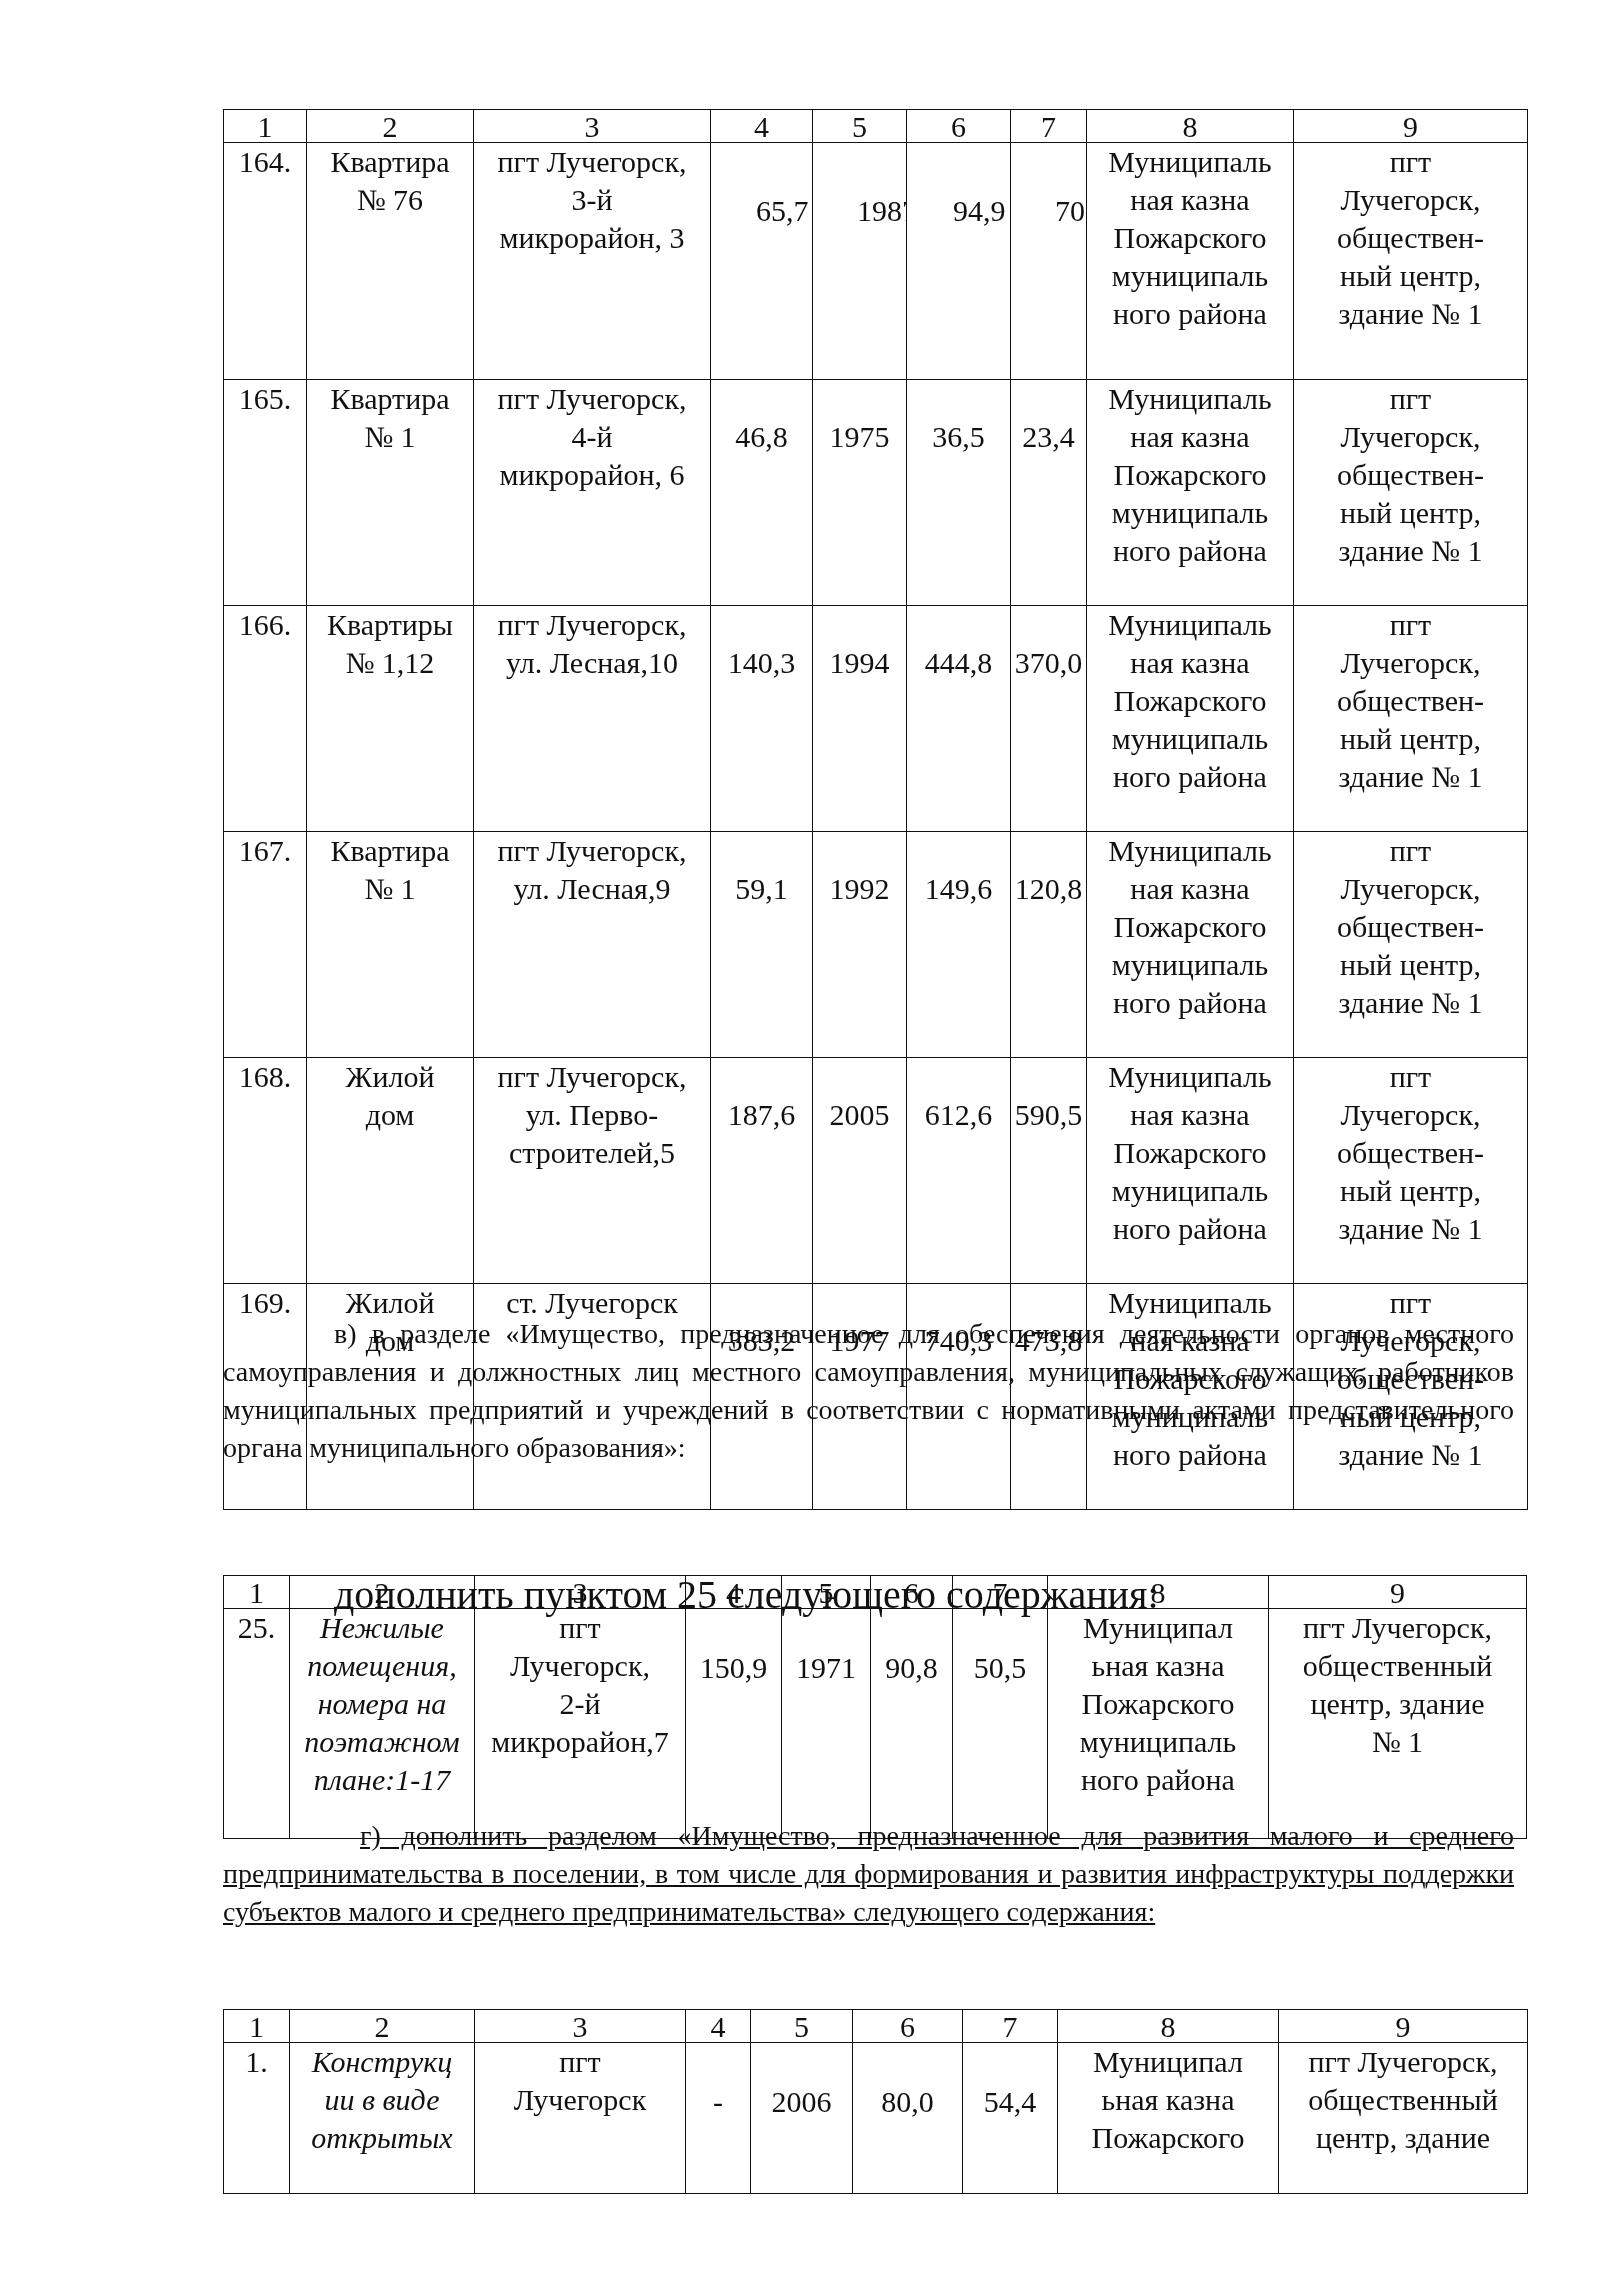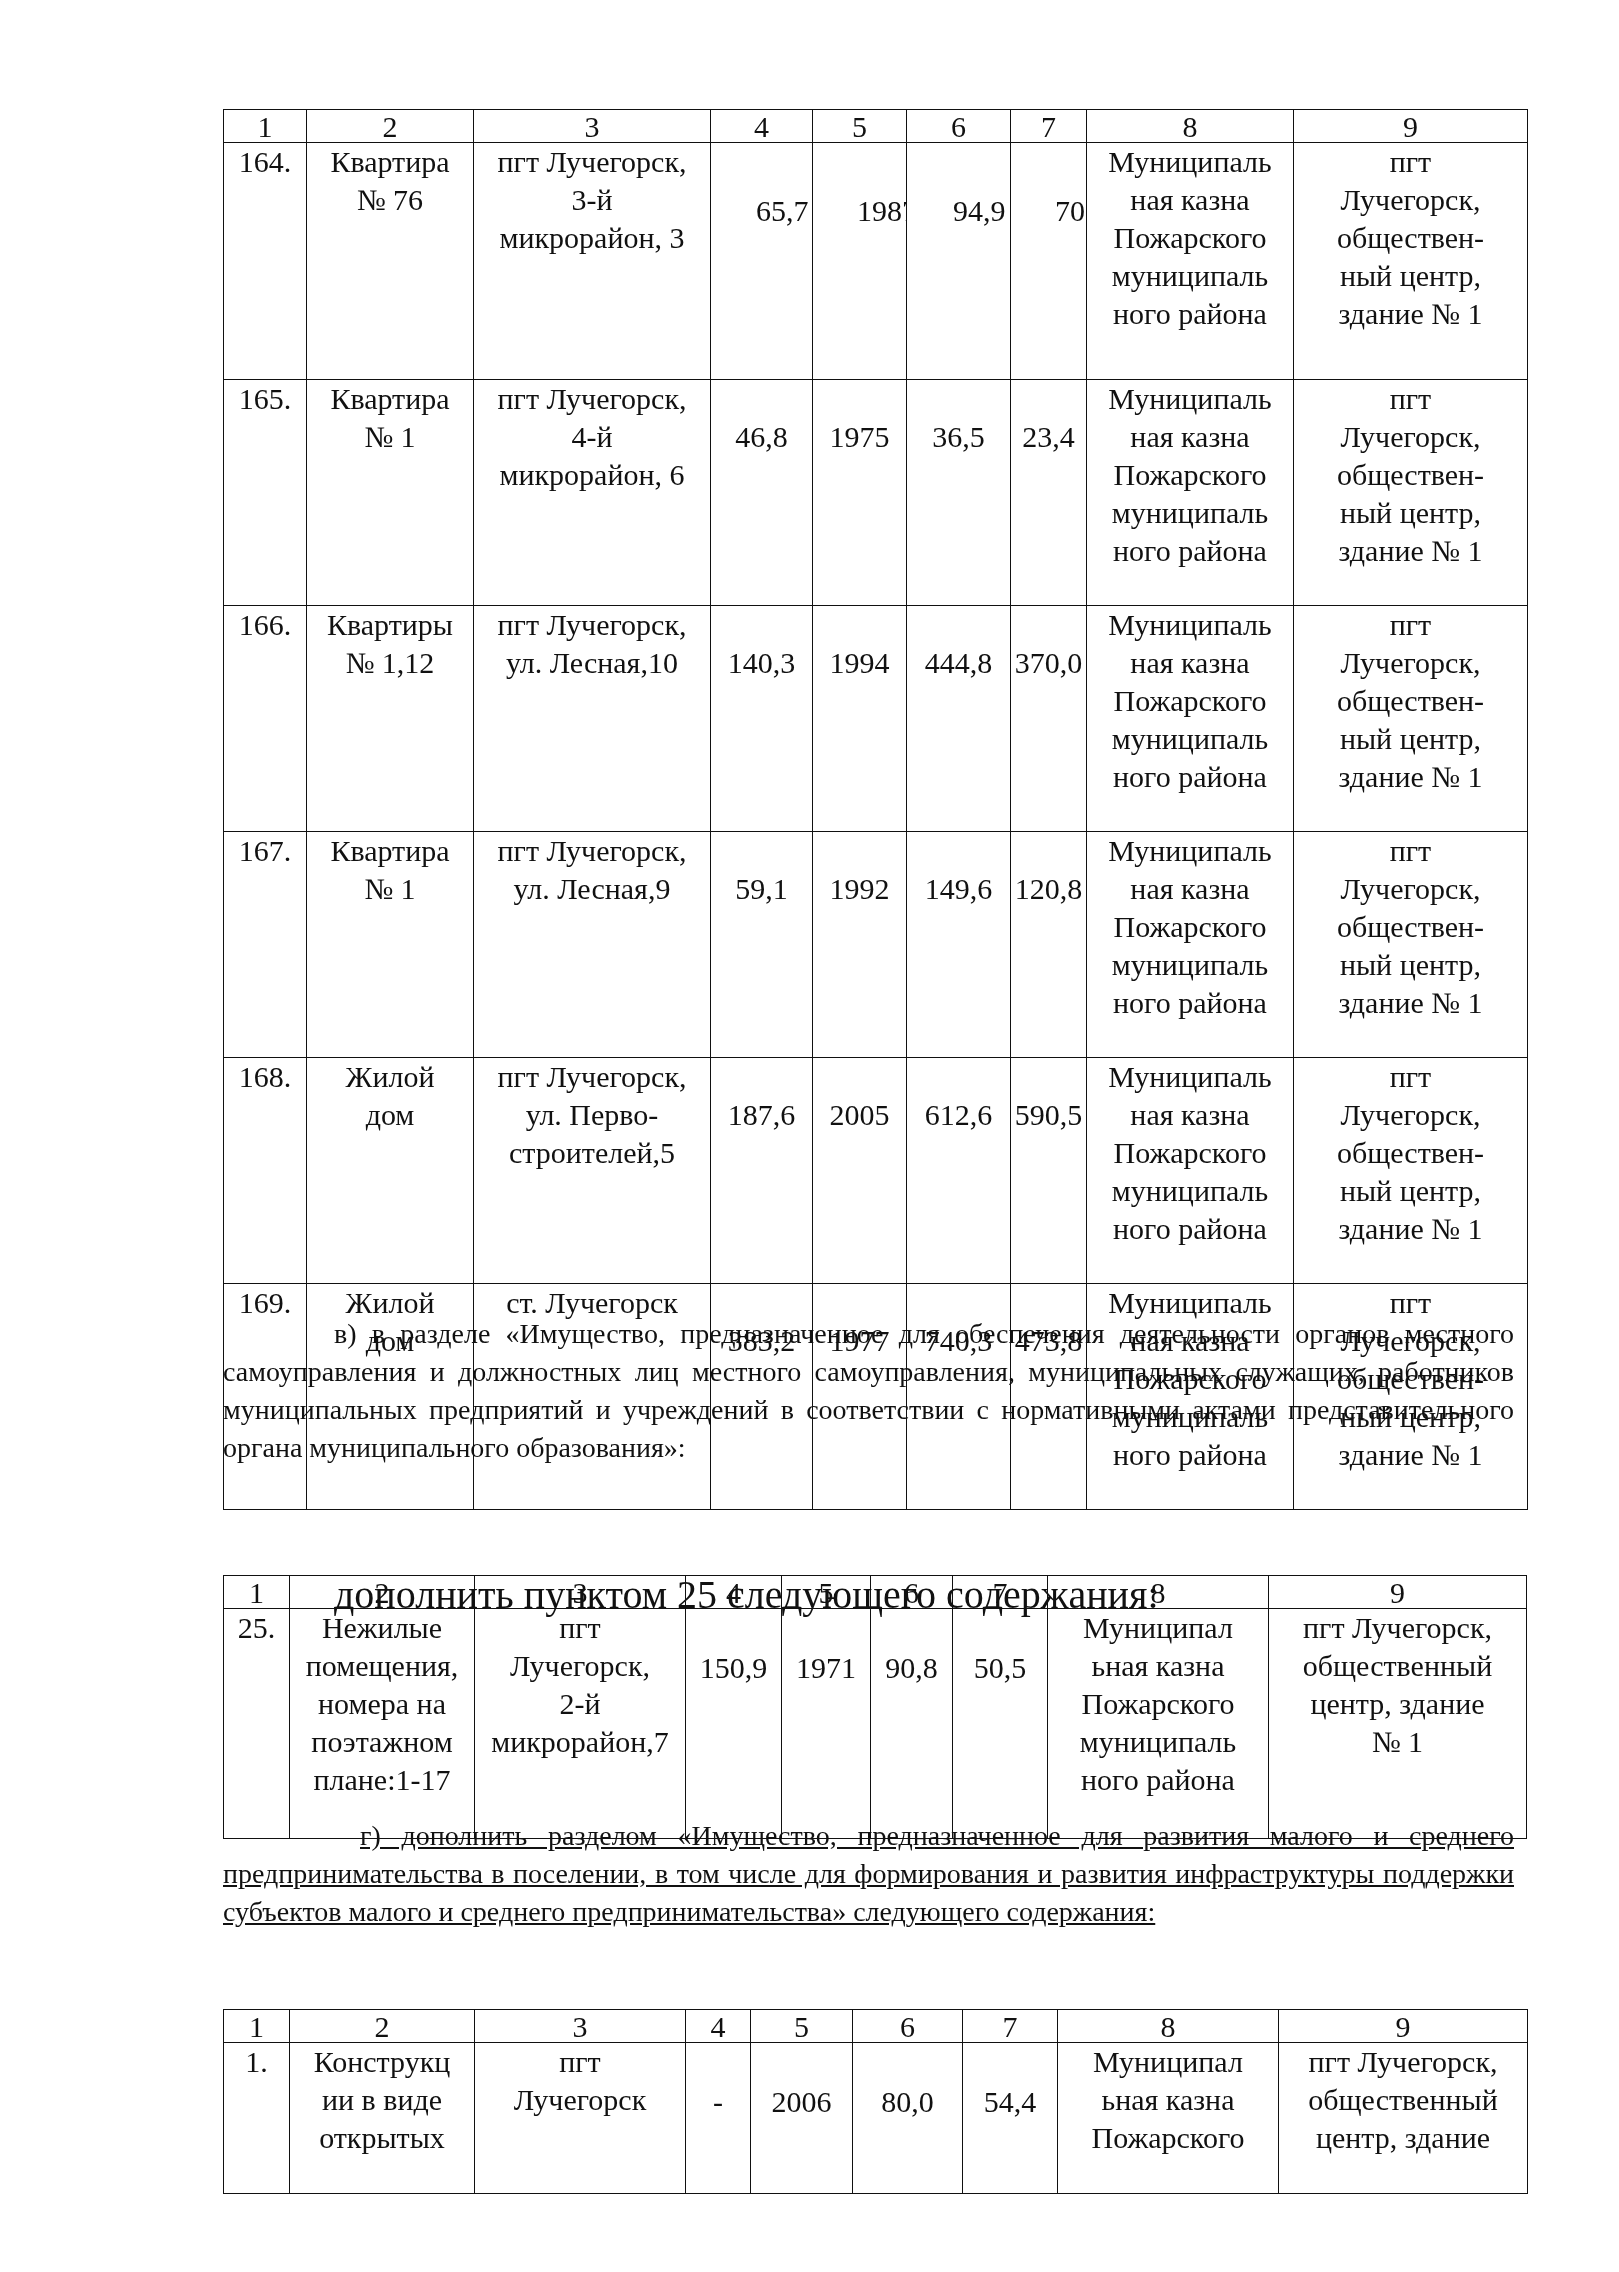--- a/index.html
+++ b/index.html
@@ -5,21 +5,21 @@
   html, body { margin: 0; padding: 0; background: #ffffff; }
   body { width: 1619px; height: 2273px; position: relative; overflow: hidden;
          font-family: "Liberation Serif", "DejaVu Serif", serif; color: #111; }
   .page { position: absolute; left: 0; top: 0; width: 1619px; height: 2273px; }
 
   table.grid { position: absolute; border-collapse: collapse; table-layout: fixed; }
   table.grid td { border: 1.9px solid #111; text-align: center; vertical-align: top;
                   padding: 0 2.6px; font-size: 30px; line-height: 38px; overflow: hidden; }
   table.grid tr.hdr td { height: 31px; line-height: 31px; padding-top: 1.3px; }
   td.num { text-align: left; padding-left: 6.5px; margin-top: 46px; }
-  td.left { text-align: left; padding-left: 6.5px; }
+  td.left { text-align: left; padding-left: 6.5px; font-style: italic; }
   .cell-line { display: block; white-space: nowrap; }
 
   
   #t1 { left: 223px; top: 109px; width: 1304px; }
   #t1 tr.r1 td { height: 262px; }
   #t1 tr.r td { height: 187px; }
   #t1 td.mid { padding-top: 49px; padding-left: 44px; }
   #t1 td.mid2 { padding-top: 38px; }
 
   

